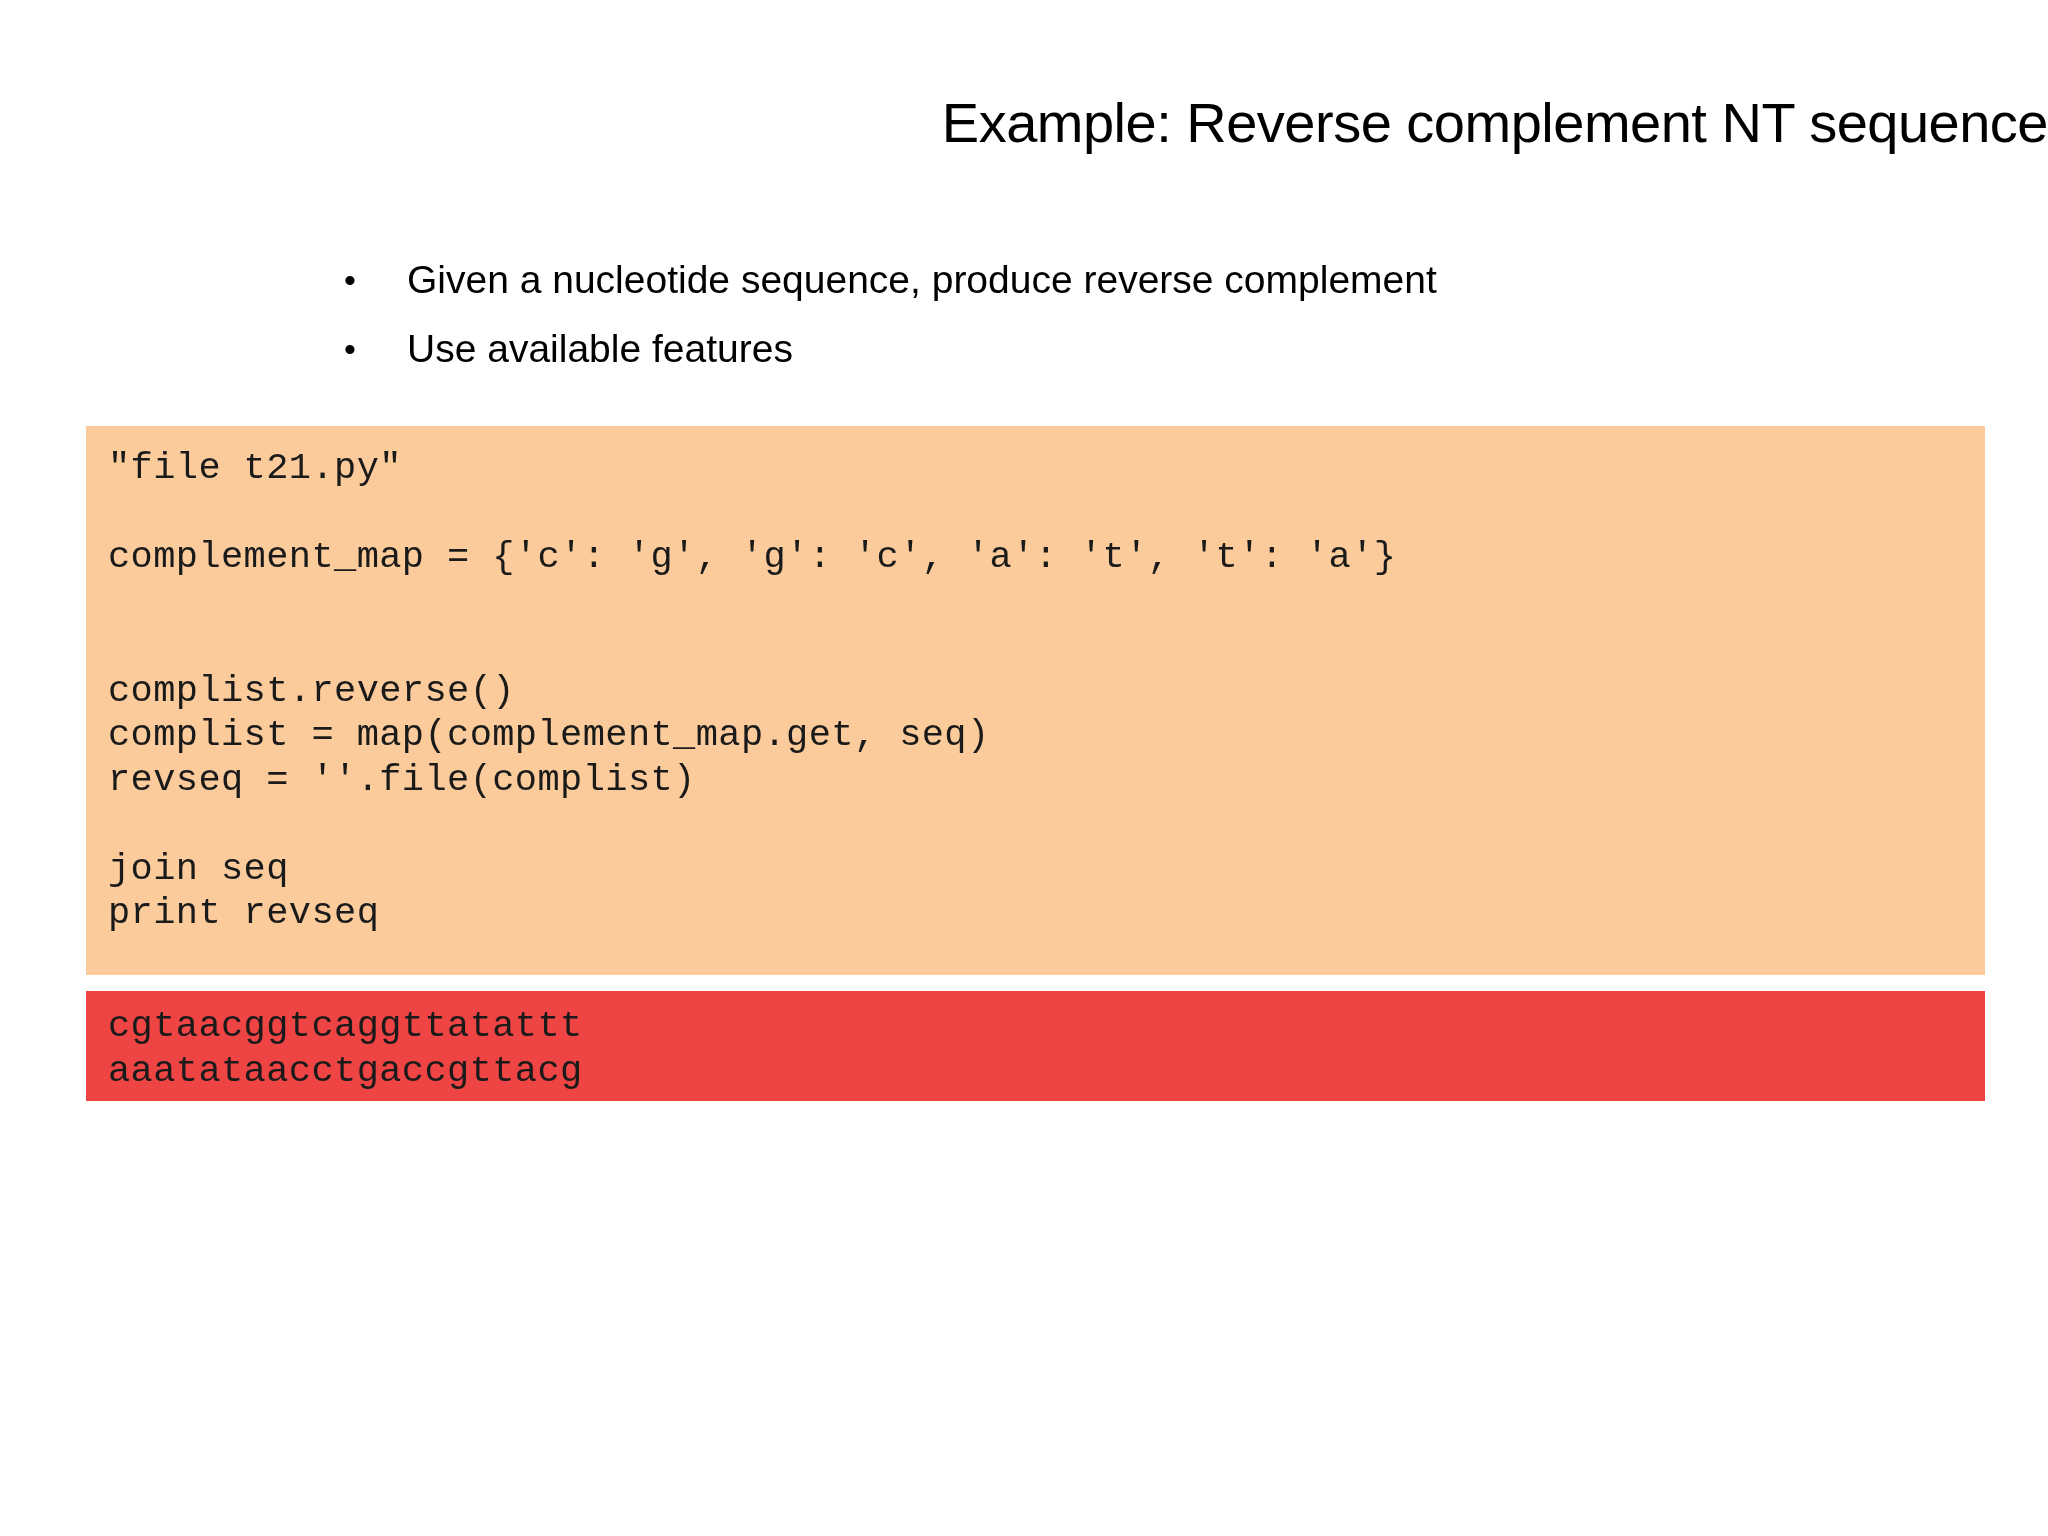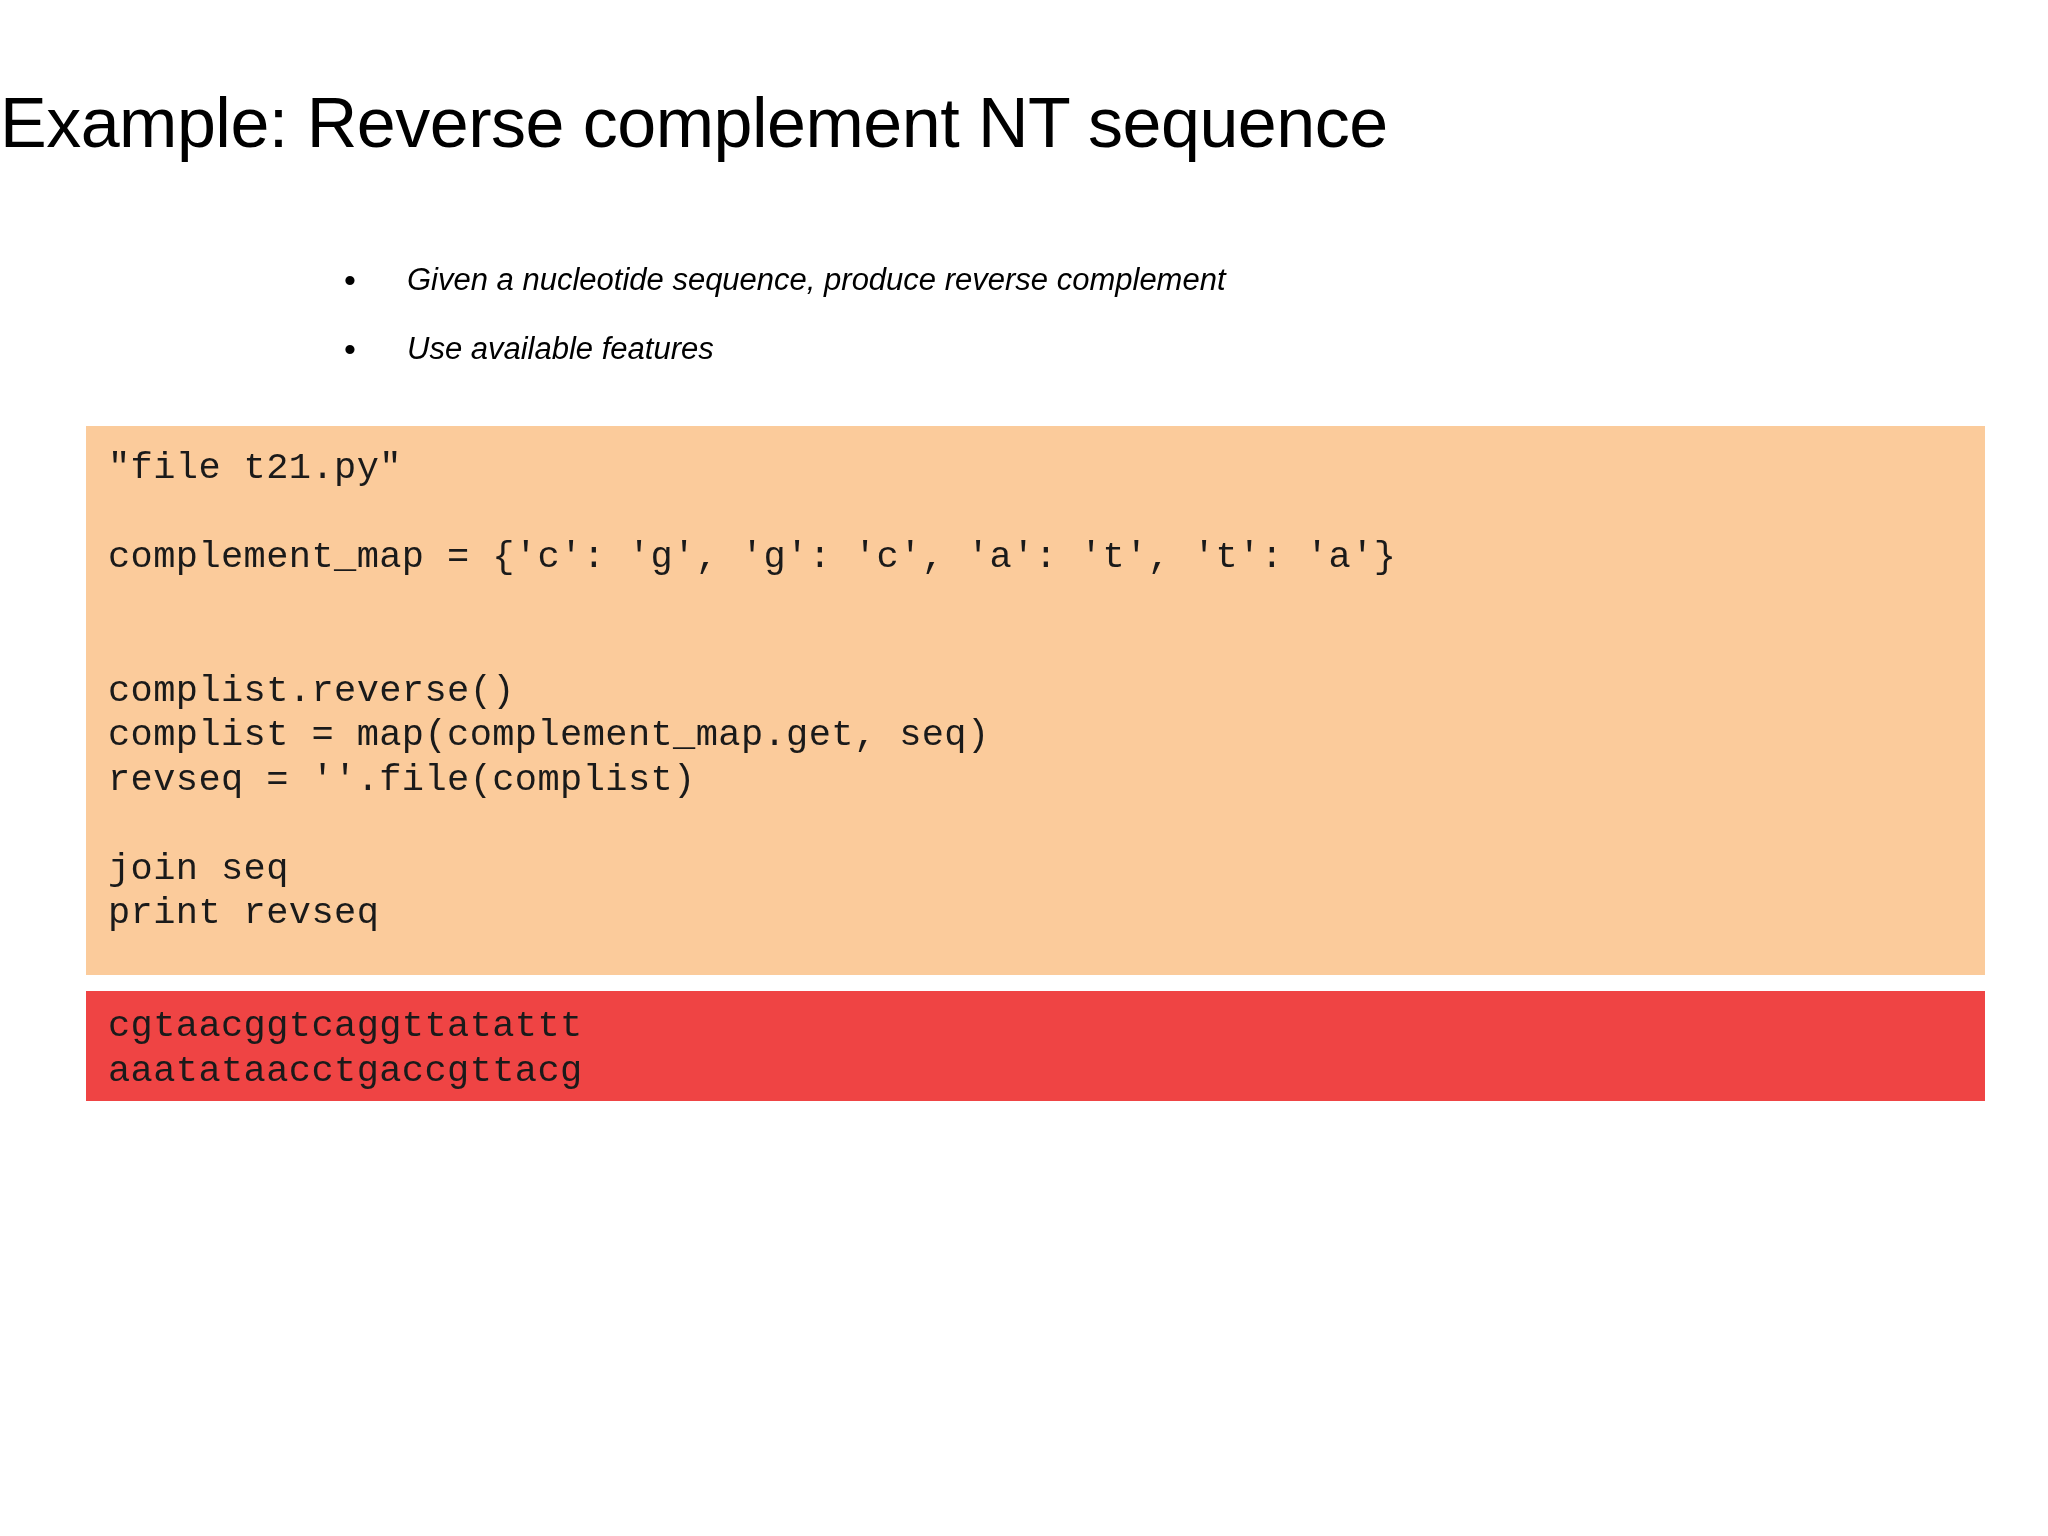--- a/index.html
+++ b/index.html
@@ -22,23 +22,23 @@
     inset: 0;
     background: #ffffff;
   }
 
   
   .slide-title {
     position: absolute;
     top: 78px;
     left: 0;
     width: 2048px;
-    text-align: left;
+    text-align: right;
     font-family: "Liberation Sans", sans-serif;
-    font-size: 70px;
+    font-size: 56px;
     line-height: 90px;
     font-weight: 400;
     color: #000000;
     letter-spacing: -0.5px;
     white-space: nowrap;
   }
 
   
   .bullet-list {
     position: absolute;
@@ -56,26 +56,25 @@
     width: 77px;
     flex: 0 0 77px;
     font-size: 34px;
     line-height: 50px;
     color: #000000;
     text-align: left;
     padding-left: 14px;
     box-sizing: border-box;
   }
   .bullet-text {
-    font-size: 31px;
+    font-size: 39px;
     line-height: 50px;
     color: #000000;
     font-family: "Liberation Sans", sans-serif;
     white-space: nowrap;
-    font-style: italic;
   }
 
   
   .code-block {
     position: absolute;
     left: 86px;
     top: 426px;
     width: 1899px;
     height: 549px;
     box-sizing: border-box;

